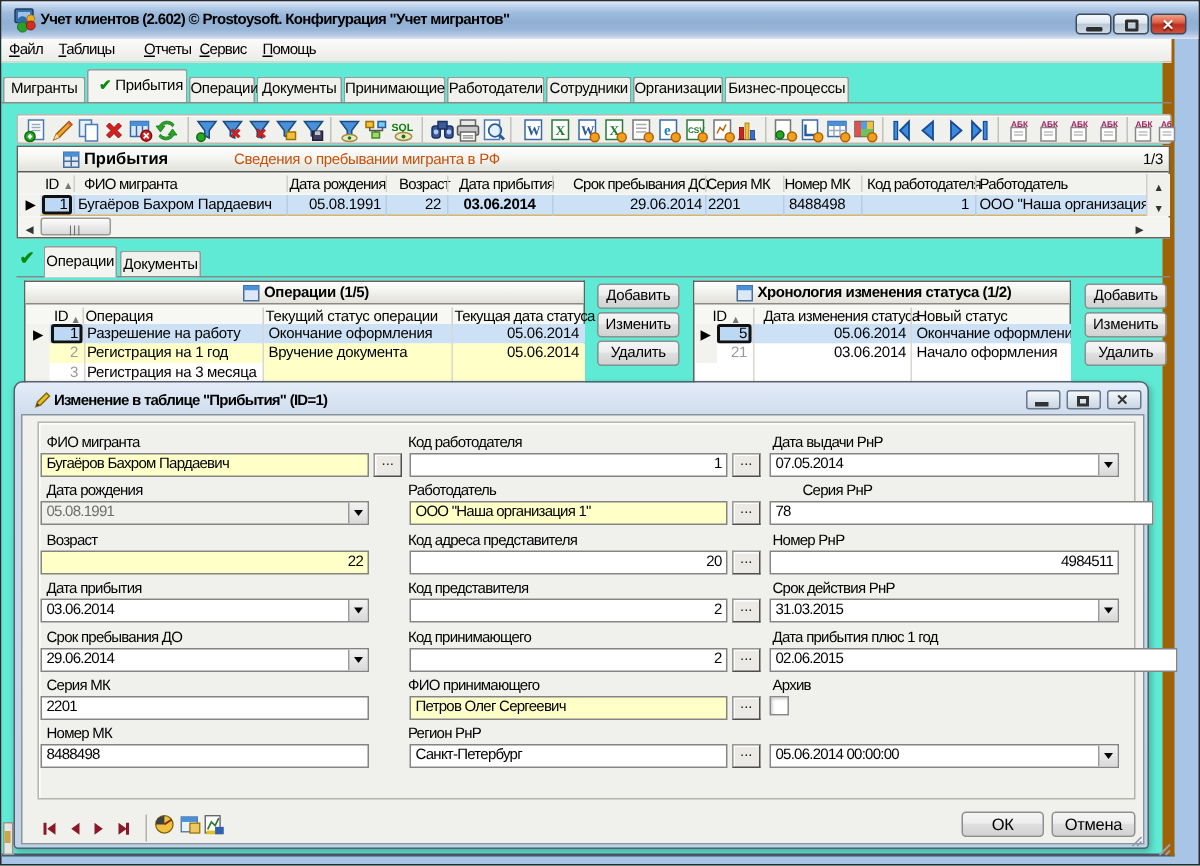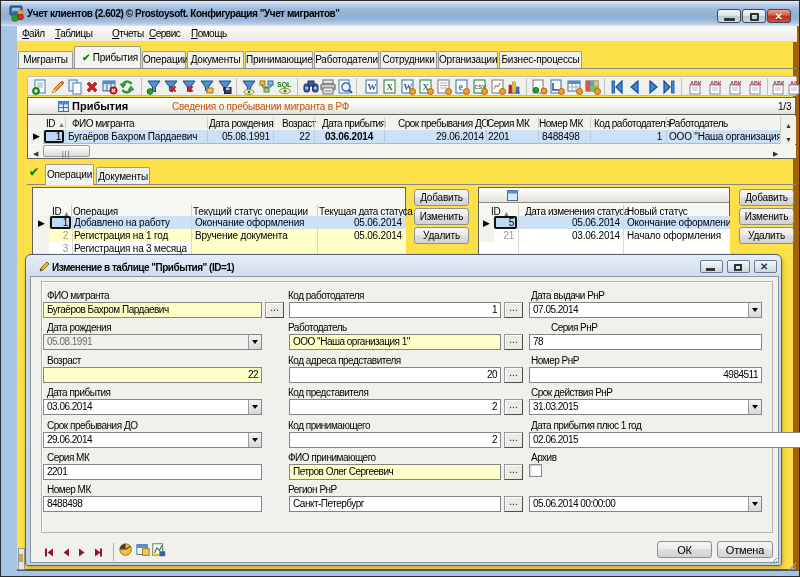--- a/index.html
+++ b/index.html
@@ -2,21 +2,21 @@
 <html><head><meta charset="utf-8">
 <style>
 *{margin:0;padding:0;box-sizing:border-box;}
 html,body{width:800px;height:577px;overflow:hidden;}
 body{font-family:"Liberation Sans",sans-serif;font-size:10px;color:#000;}
 .abs{position:absolute;}
 #app{position:absolute;left:0;top:0;width:800px;height:577px;background:#2a2a2a;}
 #frame{position:absolute;left:1px;top:1px;width:798px;height:575px;background:#a8c4e6;}
 #titlebar{position:absolute;left:0;top:0;width:798px;height:25px;
  background:linear-gradient(180deg,#e2ecf8 0%,#c2d6ec 10%,#9fbcdd 30%,#8fafd3 55%,#98b5d8 75%,#b5c9e4 90%,#dce6f2 100%);}
-#content{position:absolute;left:16px;top:25px;width:782px;height:545px;background:#fde047;border-right:6px solid #a16207;border-bottom:2px solid #50596b;}
+#content{position:absolute;left:0;top:25px;width:782px;height:545px;background:#5eead4;border-right:8px solid #a16207;border-bottom:2px solid #50596b;}
 .lbl{position:absolute;font-size:10px;line-height:11px;white-space:nowrap;letter-spacing:-0.2px;text-align:right;}
 .b{font-weight:bold;}
 .capbtn{position:absolute;top:8px;height:14px;width:24px;border:1px solid #3c4b5c;border-radius:3px;background:linear-gradient(180deg,#f4f8fb 0%,#dfe8f0 45%,#b9c8d6 50%,#cfdae4 100%);}
 .capbtn.close{background:linear-gradient(180deg,#f0a088 0%,#dd6248 40%,#b93020 55%,#d4503a 100%);}
 #menubar{position:absolute;left:0;top:0;width:780px;height:16px;background:linear-gradient(180deg,#fbfbfb,#ebebe8);border-bottom:1px solid #d9d9d2;}
 .mi{position:absolute;top:2px;font-size:10px;letter-spacing:-0.5px;}
 .mi span{text-decoration:underline;}
 .tab{position:absolute;border:1px solid #9a9a9a;border-bottom:none;border-radius:2px 2px 0 0;background:#f0f0ed;font-size:10px;white-space:nowrap;letter-spacing:-0.2px;}
 .panel{position:absolute;border:1px solid #62625c;background:#f7f7f4;}
 .cell{position:absolute;white-space:nowrap;overflow:hidden;font-size:10px;line-height:12px;letter-spacing:-0.2px;}
@@ -365,34 +365,41 @@
           <div class="lbl" style="left:5px;top:50px;font-size:7px;color:#333;">◀</div>
           <div class="lbl" style="left:745px;top:50px;font-size:7px;color:#333;">▶</div>
           <div style="position:absolute;left:15px;top:47px;width:47px;height:12px;border:1px solid #9a9a94;border-radius:2px;background:linear-gradient(180deg,#fcfcfc,#dadada);"></div>
           <div class="lbl" style="left:34px;top:50px;font-size:7px;color:#555;letter-spacing:1px;">|||</div>
         </div>
 <div class="lbl b" style="left:12px;top:141px;color:#0a8a0a;font-size:12px;">✔</div>
         <div class="tab" style="left:28px;top:138px;width:49px;height:21px;line-height:20px;background:#f4f4f1;z-index:3;text-align:center;">Операции</div>
         <div class="tab" style="left:79px;top:141px;width:54px;height:18px;line-height:17px;text-align:center;">Документы</div>
         <div class="abs" style="left:10px;top:158px;width:769px;height:1px;background:#898989;"></div>
 <div class="panel" style="left:15px;top:161px;width:374px;height:75px;border-bottom:none;">
+          <div style="position:absolute;left:0;top:0;width:100%;height:15px;background:linear-gradient(180deg,#ffffff,#e2e2da);border-bottom:1px solid #8a8a84;">
+            <svg style="left:145px;top:2px;" width="11" height="11" viewBox="0 0 11 11">
+              <rect x="0.5" y="0.5" width="10" height="10" fill="#dce8f6" stroke="#4a6a9a"></rect>
+              <rect x="0.5" y="0.5" width="10" height="3" fill="#4a90d9"></rect>
+            </svg>
+            <div class="lbl b" style="left:159px;top:2px;">Операции (1/5)</div>
+          </div>
           <div class="lbl" style="left:19px;top:18px;">ID</div>
           <div class="lbl" style="left:30px;top:20px;font-size:7px;color:#777;">▲</div>
           <div class="lbl" style="left:40px;top:18px;">Операция</div>
           <div class="lbl" style="left:160px;top:18px;">Текущий статус операции</div>
           <div class="lbl" style="left:286px;top:18px;letter-spacing:-0.4px;">Текущая дата статуса</div>
           <div style="position:absolute;left:38px;top:17px;width:1px;height:11px;background:#d0d0c8;"></div>
           <div style="position:absolute;left:158px;top:17px;width:1px;height:11px;background:#d0d0c8;"></div>
           <div style="position:absolute;left:284px;top:17px;width:1px;height:11px;background:#d0d0c8;"></div>
           <div style="position:absolute;left:1px;top:28px;width:372px;height:13px;background:#cde1f6;"></div>
           <div style="position:absolute;left:1px;top:28px;width:15px;height:13px;background:#f2f2ee;"></div>
           <div class="lbl" style="left:5px;top:30px;font-size:9px;">▶</div>
           <div style="position:absolute;left:17px;top:28px;width:21px;height:13px;background:#bcd8f4;border:2px solid #111;border-radius:2px;"></div>
           <div class="cell r" style="left:19px;top:29px;width:16px;">1</div>
-          <div class="cell" style="left:41px;top:29px;width:116px;">Добавлено на работу</div>
+          <div class="cell" style="left:41px;top:29px;width:116px;">Разрешение на работу</div>
           <div class="cell" style="left:162px;top:29px;width:120px;">Окончание оформления</div>
           <div class="cell r" style="left:288px;top:29px;width:81px;">05.06.2014</div>
           <div style="position:absolute;left:1px;top:41px;width:372px;height:13px;background:#ffffc8;"></div>
           <div style="position:absolute;left:1px;top:41px;width:15px;height:13px;background:#f2f2ee;"></div>
           <div class="cell r" style="left:19px;top:42px;width:16px;color:#999;">2</div>
           <div class="cell" style="left:41px;top:42px;width:116px;">Регистрация на 1 год</div>
           <div class="cell" style="left:162px;top:42px;width:120px;">Вручение документа</div>
           <div class="cell r" style="left:288px;top:42px;width:81px;">05.06.2014</div>
           <div style="position:absolute;left:1px;top:54px;width:372px;height:13px;background:#ffffff;"></div>
           <div style="position:absolute;left:159px;top:54px;width:126px;height:13px;background:#ffffc8;"></div>
@@ -413,20 +420,21 @@
         </div>
         <div class="btn" style="left:397px;top:163px;width:55px;height:17px;line-height:16px;">Добавить</div>
         <div class="btn" style="left:397px;top:182px;width:55px;height:17px;line-height:16px;">Изменить</div>
         <div class="btn" style="left:397px;top:201px;width:55px;height:17px;line-height:16px;">Удалить</div>
 <div class="panel" style="left:461px;top:161px;width:252px;height:75px;border-bottom:none;">
           <div style="position:absolute;left:0;top:0;width:100%;height:15px;background:linear-gradient(180deg,#ffffff,#e2e2da);border-bottom:1px solid #8a8a84;">
             <svg style="left:28px;top:2px;" width="11" height="11" viewBox="0 0 11 11">
               <rect x="0.5" y="0.5" width="10" height="10" fill="#dce8f6" stroke="#4a6a9a"></rect>
               <rect x="0.5" y="0.5" width="10" height="3" fill="#4a90d9"></rect>
             </svg>
+            <div class="lbl b" style="left:42px;top:2px;letter-spacing:-0.3px;">Хронология изменения статуса (1/2)</div>
           </div>
           <div class="lbl" style="left:12px;top:18px;">ID</div>
           <div class="lbl" style="left:24px;top:20px;font-size:7px;color:#777;">▲</div>
           <div class="lbl" style="left:46px;top:18px;letter-spacing:-0.4px;">Дата изменения статуса</div>
           <div class="lbl" style="left:148px;top:18px;">Новый статус</div>
           <div style="position:absolute;left:39px;top:17px;width:1px;height:11px;background:#d0d0c8;"></div>
           <div style="position:absolute;left:144px;top:17px;width:1px;height:11px;background:#d0d0c8;"></div>
           <div style="position:absolute;left:1px;top:28px;width:250px;height:13px;background:#cde1f6;"></div>
           <div style="position:absolute;left:1px;top:28px;width:14px;height:13px;background:#f2f2ee;"></div>
           <div class="lbl" style="left:4px;top:30px;font-size:9px;">▶</div>
@@ -503,21 +511,21 @@
             <div class="fld fy" style="left:258px;top:187px;width:212px;">Петров Олег Сергеевич</div>
             <div class="dots" style="left:473px;top:187px;">...</div>
             <div class="lbl" style="left:257px;top:207px;letter-spacing:-0.5px;">Регион РнР</div>
             <div class="fld" style="left:258px;top:219px;width:212px;">Санкт-Петербург</div>
             <div class="dots" style="left:473px;top:219px;">...</div>
             <div class="lbl" style="left:500px;top:13px;letter-spacing:-0.5px;">Дата выдачи РнР</div>
             <div class="fld" style="left:498px;top:25px;width:233px;">07.05.2014<div class="cboBtn">
                 <div class="arrD" style="left:3px;top:5px;"></div>
               </div></div>
             <div class="lbl" style="left:500px;top:45px;letter-spacing:-0.5px;margin-left:20px;">Серия РнР</div>
-            <div class="fld" style="left:498px;top:57px;width:233px;">78</div>
+            <div class="fld" style="left:498px;top:57px;width:256px;">78</div>
             <div class="lbl" style="left:500px;top:78px;letter-spacing:-0.5px;">Номер РнР</div>
             <div class="fld" style="left:498px;top:90px;width:233px;text-align:right;">4984511</div>
             <div class="lbl" style="left:500px;top:110px;letter-spacing:-0.5px;">Срок действия РнР</div>
             <div class="fld" style="left:498px;top:122px;width:233px;">31.03.2015<div class="cboBtn">
                 <div class="arrD" style="left:3px;top:5px;"></div>
               </div></div>
             <div class="lbl" style="left:500px;top:143px;letter-spacing:-0.5px;">Дата прибытия плюс 1 год</div>
             <div class="fld" style="left:498px;top:155px;width:272px;">02.06.2015</div>
             <div class="lbl" style="left:500px;top:175px;letter-spacing:-0.5px;">Архив</div>
             <div class="abs" style="left:498px;top:187px;width:13px;height:13px;border:1px solid #8a8a8a;background:#fff;box-shadow:inset 1px 1px 2px #ccc;"></div>

